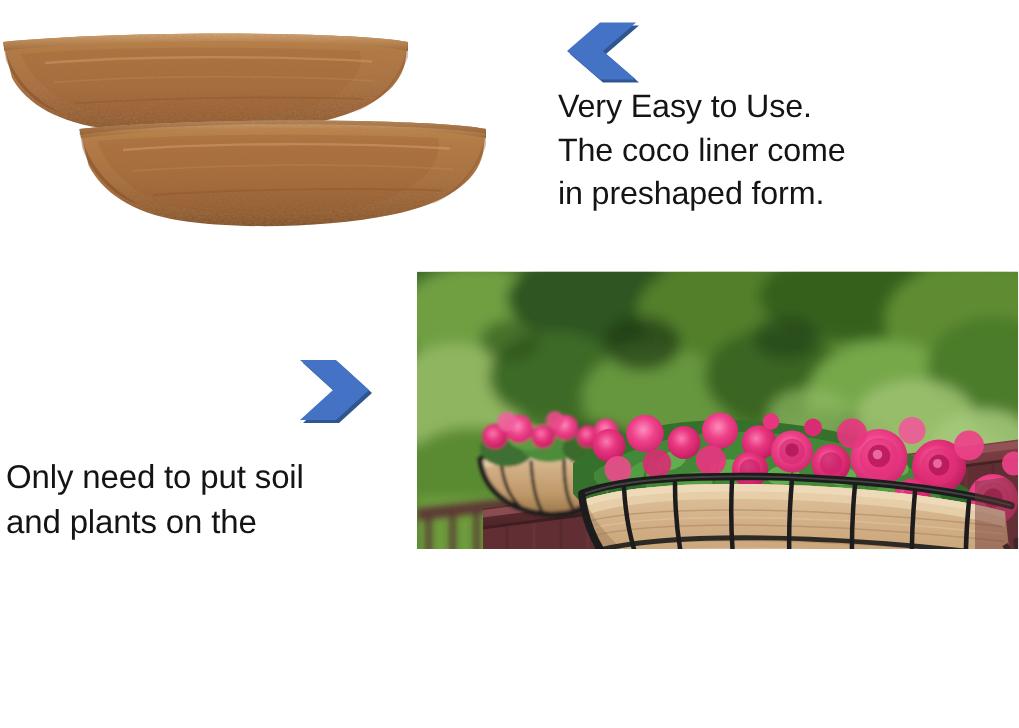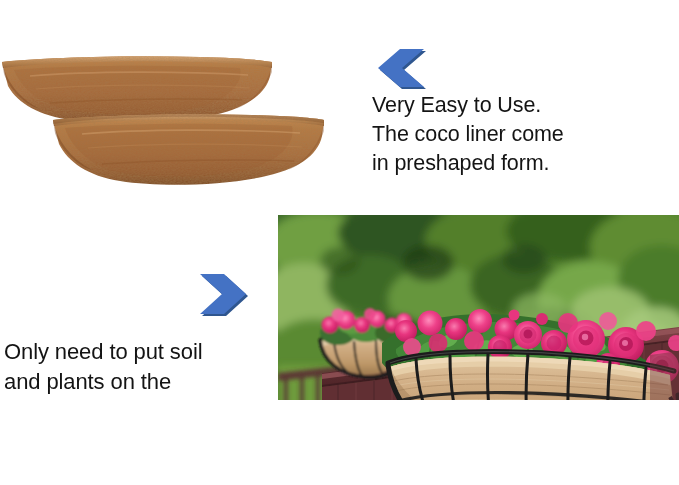--- a/index.html
+++ b/index.html
@@ -9,21 +9,20 @@
   }
   body {
     font-family: "Liberation Sans", sans-serif;
   }
   #page {
     position: relative;
     width: 679px;
     height: 366px;
     background: #ffffff;
     overflow: hidden;
-    margin-top: 34px;
   }
 
   
   .callout {
     position: absolute;
     color: #141414;
     font-family: "Liberation Sans", sans-serif;
     font-size: 21.5px;
     line-height: 29px;
     letter-spacing: -0.1px;

